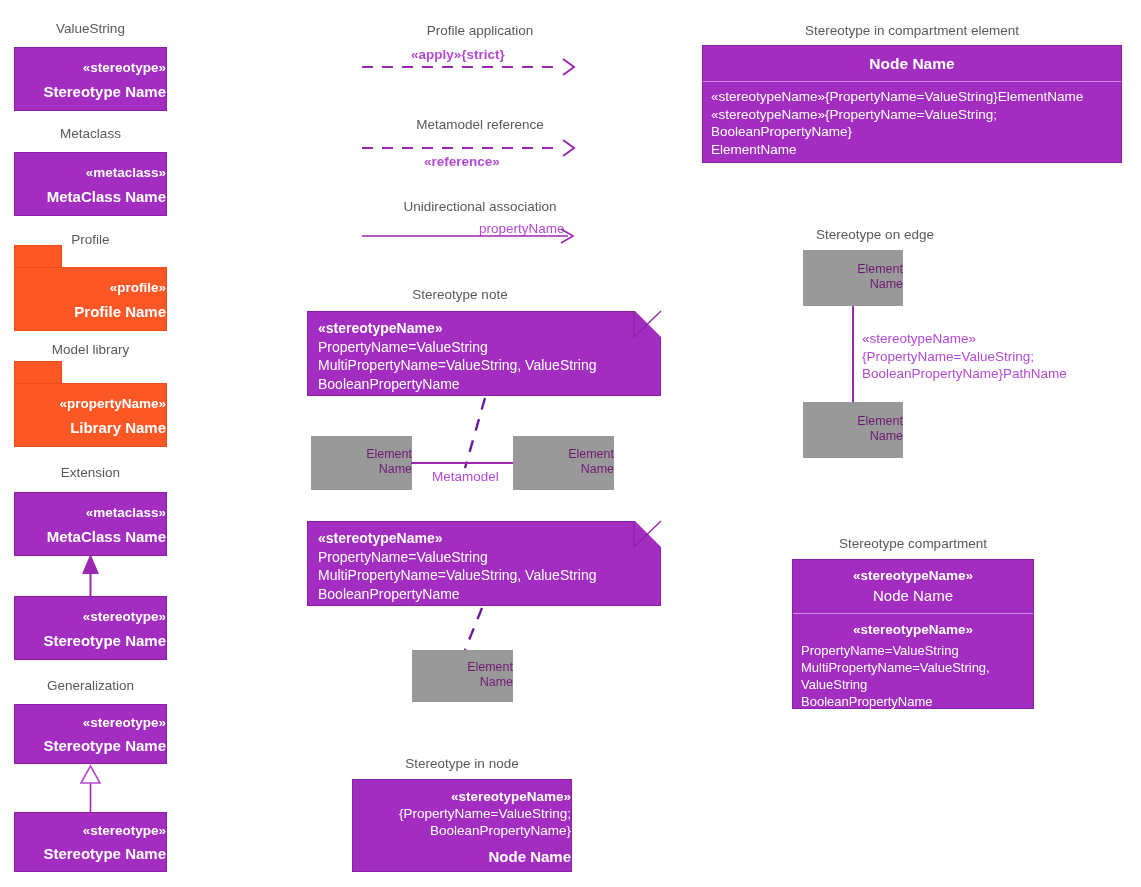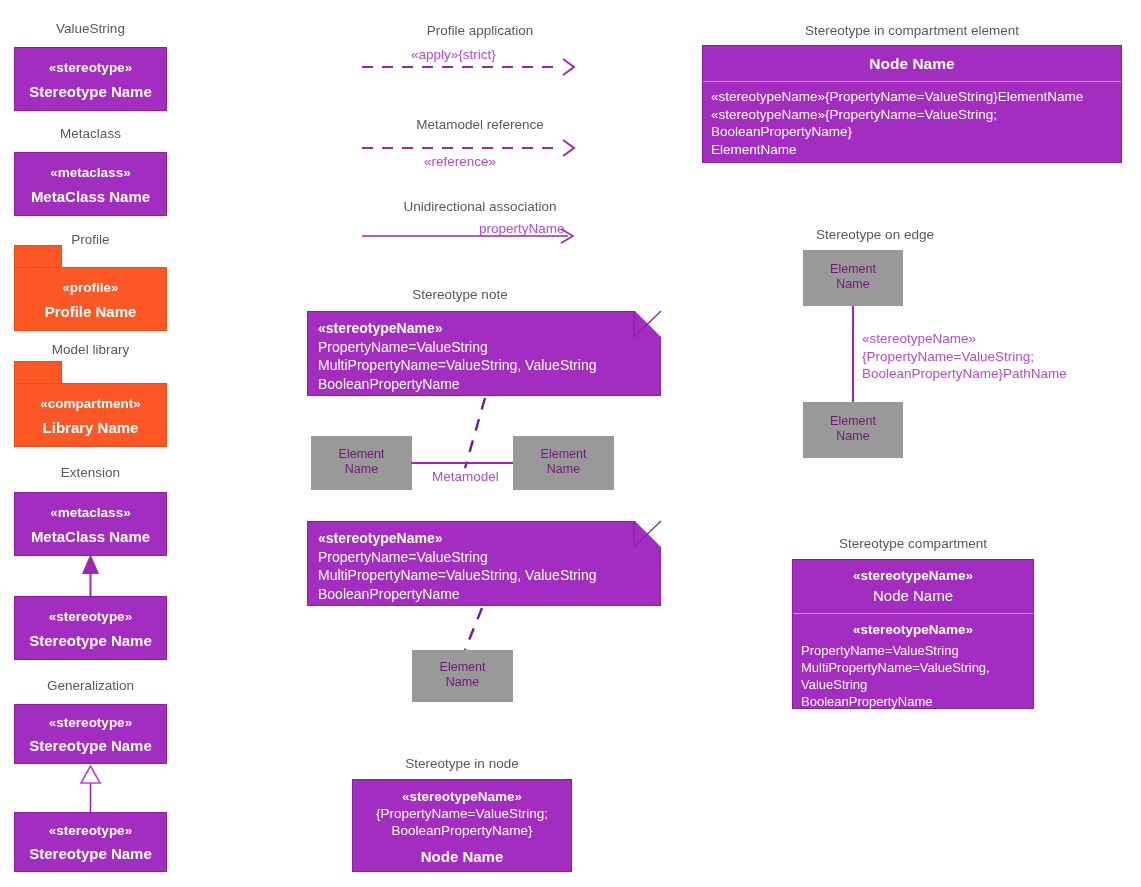--- a/index.html
+++ b/index.html
@@ -27,21 +27,21 @@
     line-height: 16px;
     text-align: center;
     white-space: nowrap;
   }
 
   
   .node {
     position: absolute;
     box-sizing: border-box;
     color: #ffffff;
-    text-align: center;
+    text-align: right;
   }
   .node.purple  { background: #a32dc0; border: 1px solid #8a1fa6; }
   .node.orange  { background: #fc5725; border: 1px solid #f04a18; }
   .node.gray    { background: #999999; border: none; color: #701a75; }
 
   .guillemet {
     font-weight: bold;
     font-size: 13.5px;
     line-height: 17px;
     display: block;
@@ -141,21 +141,21 @@
   .hline { position: absolute; background: #9c27b0; height: 1.5px; }
 
   
   .plabel {
     position: absolute;
     color: #b44ad4;
     font-size: 13.5px;
     line-height: 17.5px;
     white-space: nowrap;
   }
-  .plabel.b { font-weight: normal; }
+  .plabel.b { font-weight: bold; }
   .plabel-blk { position: absolute; color: #b44ad4; font-size: 13.5px; line-height: 17.5px; }
   .plabel-blk .ln { display: block; white-space: nowrap; }
 
   svg.ov { position: absolute; overflow: visible; }
 </style>
 </head>
 <body>
 
 <div id="canvas">
 
@@ -174,21 +174,21 @@
   <div class="caption" style="left:14px; top:232px; width:153px;">Profile</div>
   <div class="pkg-tab" style="left:14px; top:245px; width:48px; height:22px;"></div>
   <div class="node orange" style="left:14px; top:267px; width:153px; height:64px; padding-top:11px;">
     <span class="guillemet">«profile»</span>
     <span class="nodename" style="margin-top:6px;">Profile Name</span>
   </div>
 
   <div class="caption" style="left:14px; top:342px; width:153px;">Model library</div>
   <div class="pkg-tab" style="left:14px; top:361px; width:48px; height:22px;"></div>
   <div class="node orange" style="left:14px; top:383px; width:153px; height:64px; padding-top:11px;">
-    <span class="guillemet">«compartment»</span>
+    <span class="guillemet">«propertyName»</span>
     <span class="nodename" style="margin-top:6px;">Library Name</span>
   </div>
 
   <div class="caption" style="left:14px; top:465px; width:153px;">Extension</div>
   <div class="node purple" style="left:14px; top:492px; width:153px; height:64px; padding-top:11px;">
     <span class="guillemet">«metaclass»</span>
     <span class="nodename" style="margin-top:6px;">MetaClass Name</span>
   </div>
 
   <svg class="ov" style="left:60px; top:552px;" width="60" height="54">

